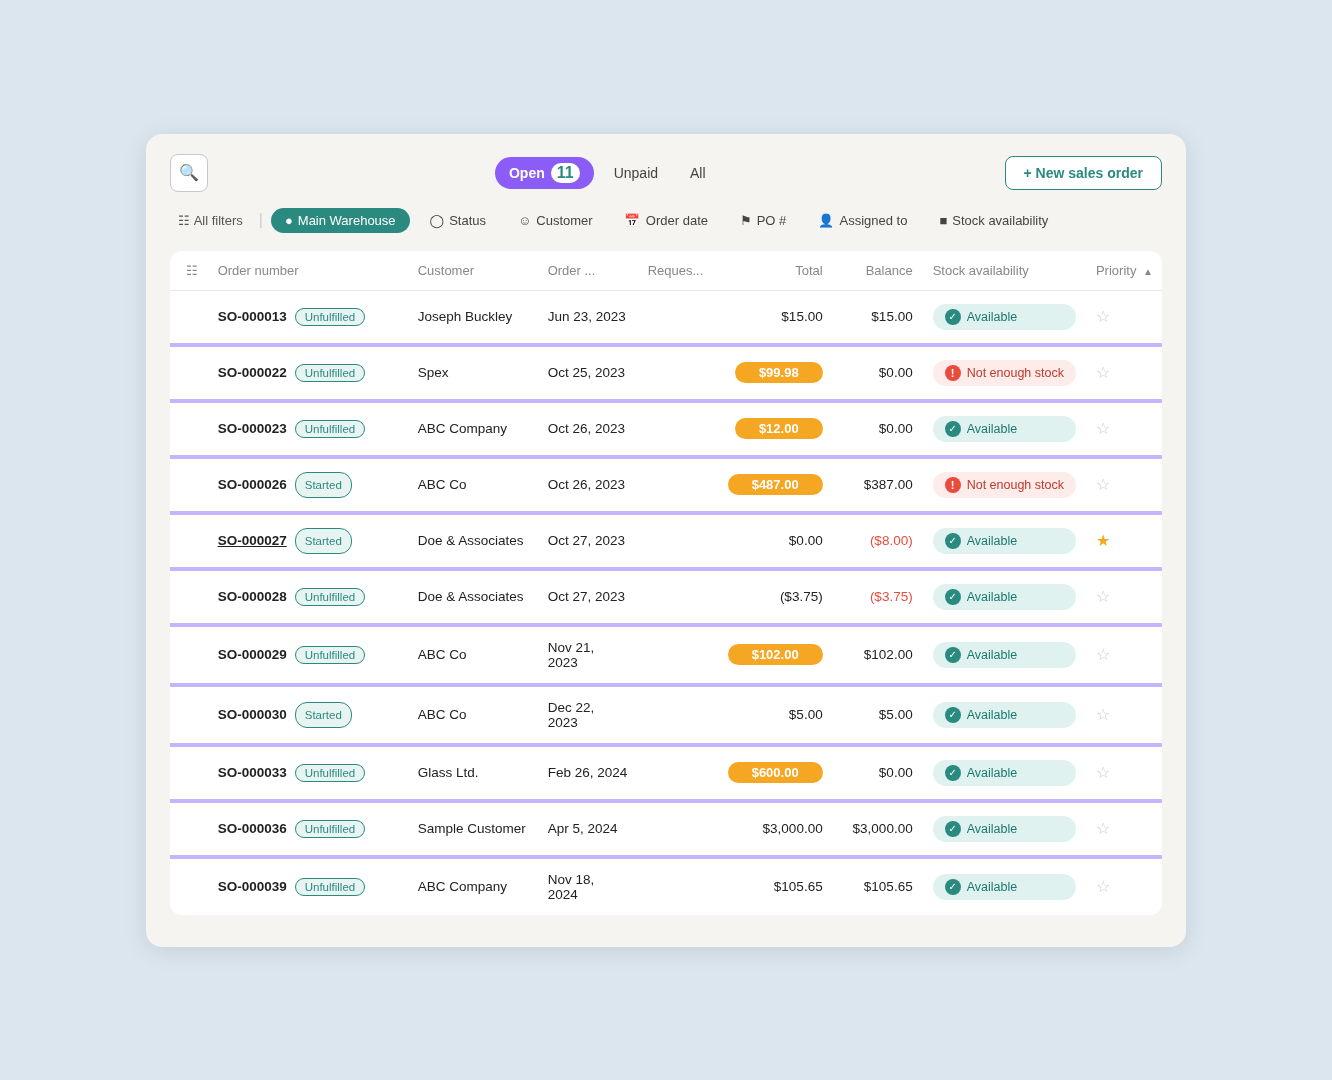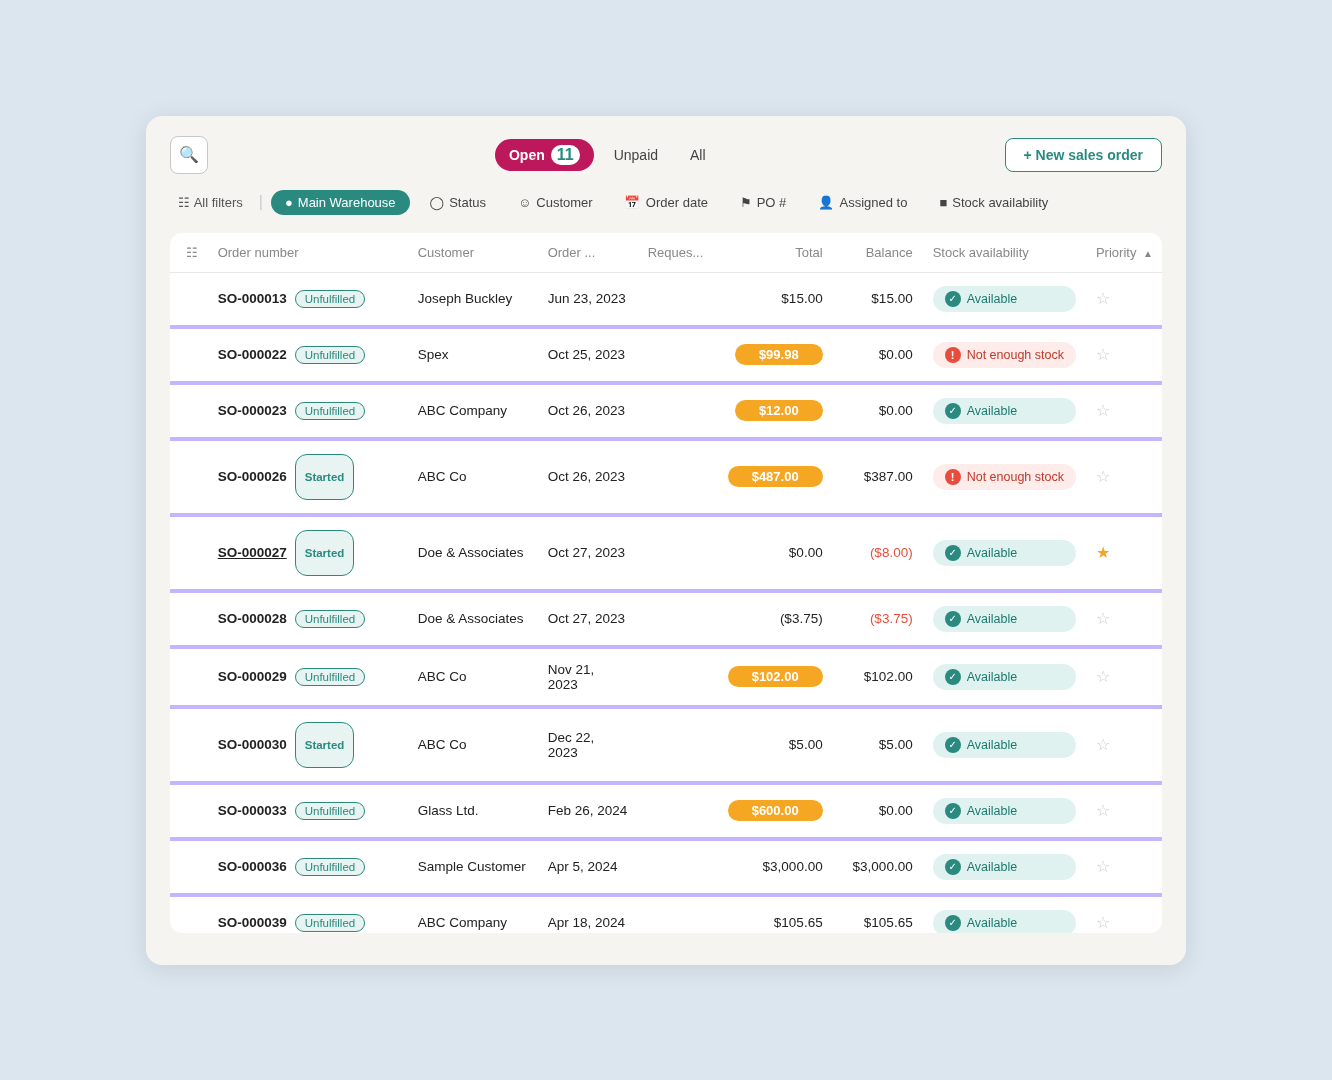--- a/index.html
+++ b/index.html
@@ -32,21 +32,21 @@
       width: 38px; height: 38px;
       display: flex; align-items: center; justify-content: center;
       cursor: pointer;
       font-size: 16px;
       color: #555;
     }
     .tabs {
       display: flex; gap: 8px; align-items: center;
     }
     .tab-open {
-      background: #be185d;
+      background: #8b5cf6;
       color: #fff;
       border-radius: 20px;
       padding: 6px 14px;
       font-size: 14px;
       font-weight: 600;
       display: flex; align-items: center; gap: 6px;
       cursor: pointer;
     }
     .tab-open .badge {
       background: #fff;
@@ -157,23 +157,23 @@
       padding: 2px 9px;
       font-size: 11.5px;
       font-weight: 500;
       white-space: nowrap;
     }
     .badge-started {
       background: #e8f4f2;
       color: #2a8a80;
       border: 1.5px solid #2a8a80;
       border-radius: 12px;
-      padding: 16px 9px;
+      padding: 6px 9px;
       font-size: 11.5px;
-      font-weight: 700;
+      font-weight: 400;
       white-space: nowrap;
     }
     
     .total-badge {
       background: #f5a623;
       color: #fff;
       border-radius: 12px;
       padding: 3px 24px;
       font-size: 13px;
       font-weight: 600;
@@ -542,21 +542,21 @@
           </tr>
           <tr>
             <td></td>
             <td>
               <div class="order-num">
                 <span style="font-weight: 700;">SO-000039</span>
                 <span class="badge-unfulfilled">Unfulfilled</span>
               </div>
             </td>
             <td>ABC Company</td>
-            <td>Apr 18, 2024</td>
+            <td>Nov 18, 2024</td>
             <td></td>
             <td class="col-total">$105.65</td>
             <td class="col-balance balance-pos">$105.65</td>
             <td>
               <div class="avail-badge">
                 <span class="avail-icon">✓</span>
                 <span>Available</span>
               </div>
             </td>
             <td class="col-priority"><span class="star">☆</span></td>

